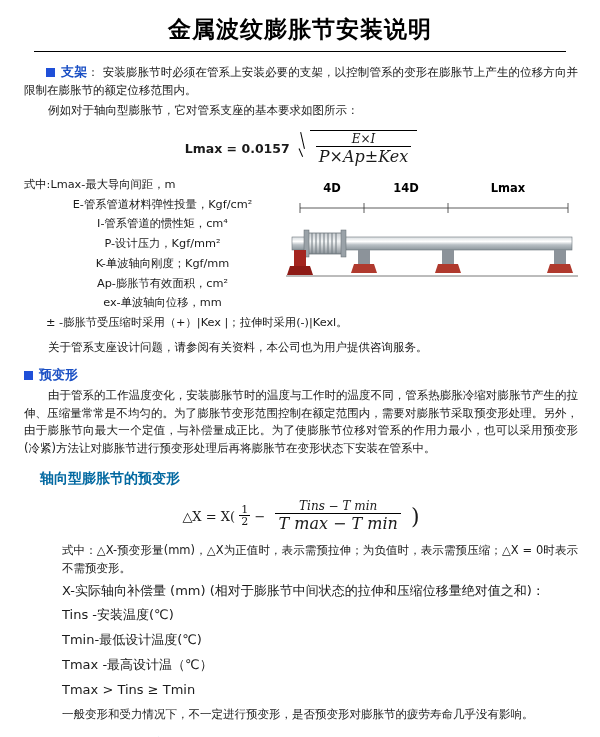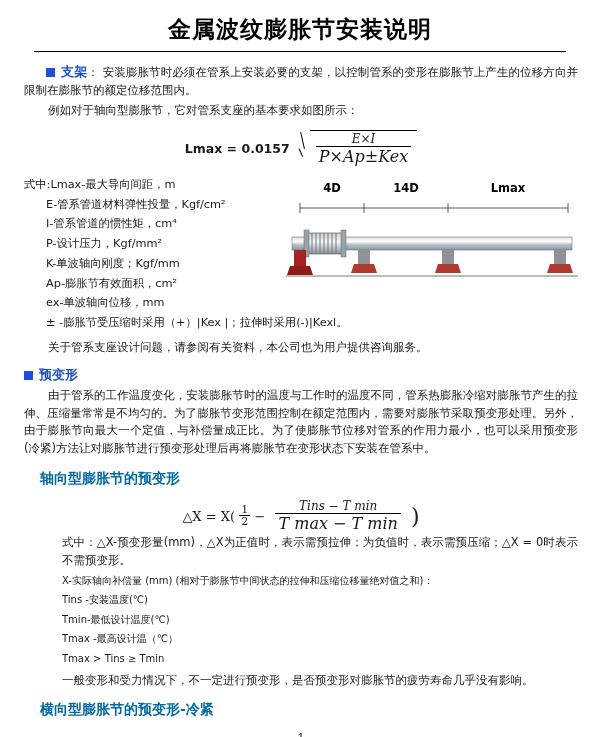--- a/index.html
+++ b/index.html
@@ -137,21 +137,21 @@
     list-style: none;
     width: 255px;
     float: left;
   }
   .legend li {
     line-height: 1.75;
     font-size: 11.3px;
     white-space: nowrap;
   }
   .legend li.first { margin-left: 0; }
-  .legend li.ind { padding-left: 22px; }
+  .legend li.ind { padding-left: 22px; text-align: center; }
   .diagram {
     float: right;
     width: 292px;
     margin-top: 6px;
   }
   .dim-row {
     display: flex;
     font-weight: bold;
     font-size: 11.5px;
     color: #000;
@@ -161,40 +161,40 @@
   .dim-row .d4 { width: 64px; text-align: center; }
   .dim-row .d14 { width: 84px; text-align: center; }
   .dim-row .dmax { width: 120px; text-align: center; }
   .clearfix:after { content: ""; display: block; clear: both; }
   .tail-note {
     clear: both;
     padding-top: 6px;
   }
   .center-formula {
     text-align: center;
-    margin: 10px 0 0 0;
+    margin: 10px 0 8px 0;
     font-family: "DejaVu Serif", "Liberation Serif", serif;
     font-size: 13px;
   }
   .eq-inline { vertical-align: middle; }
   .half {
     display: inline-block;
     text-align: center;
     vertical-align: middle;
     font-size: 11px;
     line-height: 1.05;
   }
   .half .t { display: block; border-bottom: 1px solid #000; padding: 0 2px; }
   .half .b { display: block; padding: 0 2px; }
   .big-paren { font-size: 22px; vertical-align: middle; font-family: "DejaVu Serif", serif; }
   .item-line {
     margin: 0 0 2px 0;
     padding-left: 38px;
     line-height: 1.75;
-    font-size: 10px;
+    font-size: 13px;
   }
   .note-line {
     margin: 4px 0 0 0;
     padding-left: 38px;
     line-height: 1.6;
     font-size: 11.5px;
   }
 </style>
 </head>
 <body>

